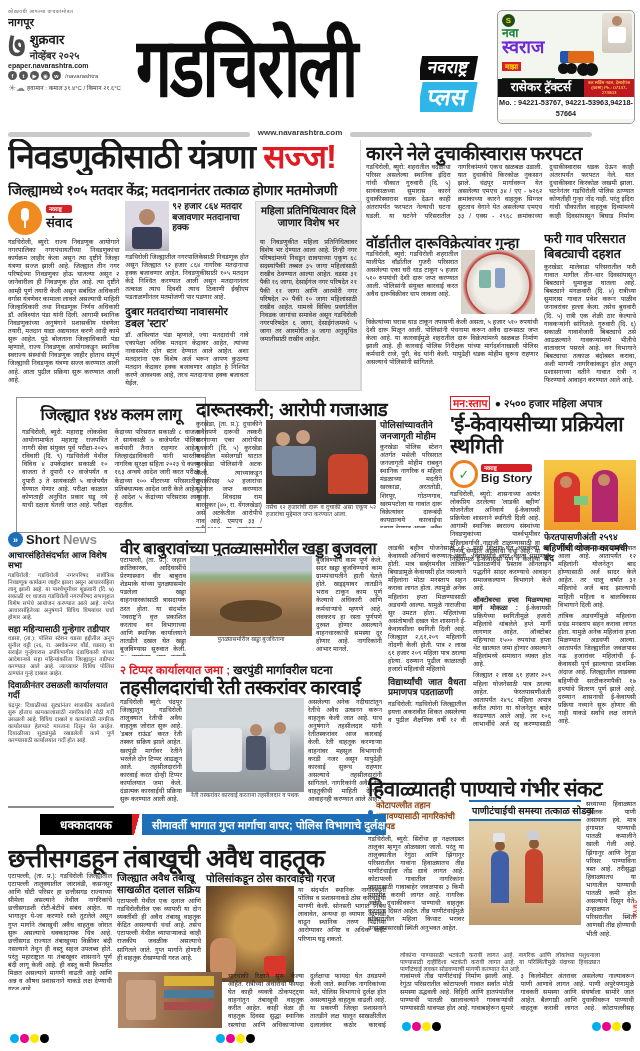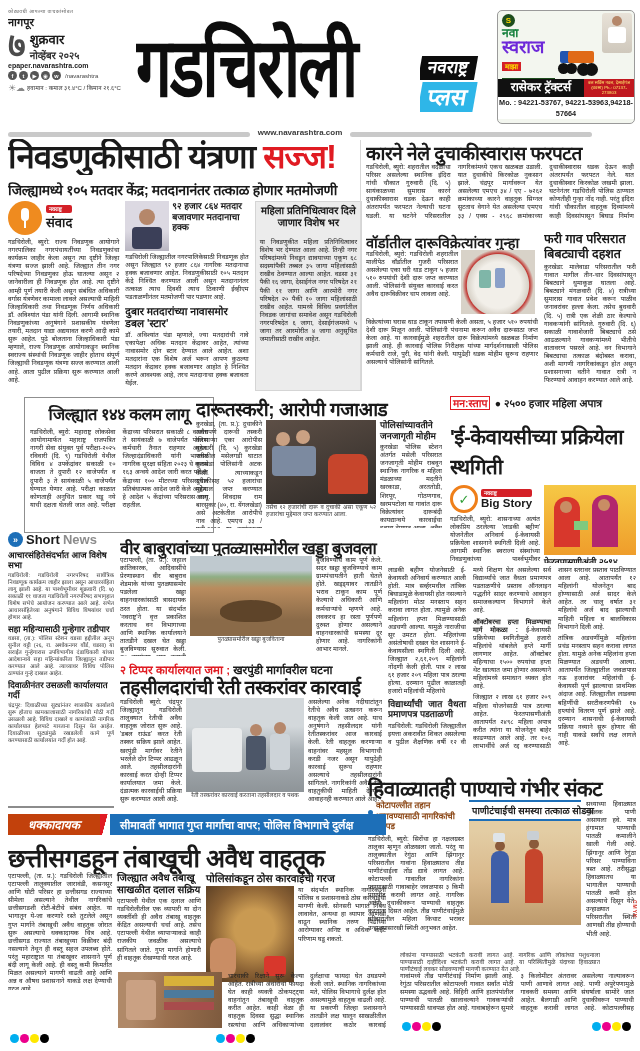--- a/index.html
+++ b/index.html
@@ -59,22 +59,22 @@
   .bs-circle{width:22px;height:22px;border-radius:50%;border:3px solid #ef7f1a;display:flex;align-items:center;justify-content:center;color:#2e9e36;font-weight:900;font-size:13px;background:#fff;}
   .bs-text{font-size:11.5px;font-weight:900;}
   
   .sn-head{display:flex;align-items:center;gap:3px;}
   .sn-arrow{width:15px;height:15px;border-radius:50%;background:#1d6fb8;color:#fff;font-size:9px;font-weight:bold;display:flex;align-items:center;justify-content:center;}
   .sn-title1{font-size:13px;font-weight:900;}
   .sn-title2{font-size:13px;font-weight:900;color:#8c8c8c;}
   .sn-item-h{font-size:8.6px;font-weight:bold;line-height:9.8px;margin:4px 0 1px;}
   .sn-body{font-size:5.7px;line-height:7px;text-align:justify;color:#333;}
   
-  .shockbox{background:#c2410c;color:#fff;font-weight:900;font-style:italic;font-size:12px;
-            display:flex;align-items:center;justify-content:center;}
+  .shockbox{background:#000000;color:#fff;font-weight:900;font-size:12px;
+            display:flex;align-items:center;justify-content:center;margin-left:32px;}
   .blueband{background:#1d6fb8;color:#fff;font-weight:bold;font-size:11px;display:flex;align-items:center;padding-left:10px;}
   .bluehead{border-top:2px solid #1d6fb8;border-bottom:2px solid #1d6fb8;font-size:9.5px;font-weight:900;padding:2px 3px;}
   .bullets{font-size:8.4px;font-weight:bold;color:#8a4513;line-height:10.5px;position:relative;padding-left:8px;}
   .bdot{position:absolute;left:0;top:10px;width:5px;height:5px;border-radius:50%;background:#1d6fb8;}
   
   .cmyk{display:flex;gap:1px;}
   .dot{width:9px;height:9px;border-radius:50%;}
   .c{background:#00aeef}.m{background:#ec008c}.y{background:#ffe800}.k{background:#000}
   .vlabel{font-size:5px;font-weight:bold;writing-mode:vertical-rl;letter-spacing:1px;}
   .vr{position:absolute;width:1px;background:#d8d8d8;}
@@ -213,21 +213,21 @@
       </div>
     </div>
     <div class="body" style="margin-top:2px;height:66px">विक्रेत्यांच्या घरास धाड टाकून तपासणी केली असता, ५ हजार ५१० रुपयांची देशी दारू मिळून आली. पोलिसांनी पंचनामा करून अवैध दारूसाठा जप्त केला आहे. या कारवाईमुळे शहरातील दारू विक्रेत्यांमध्ये खळबळ निर्माण झाली आहे. ही कारवाई पोलिस निरीक्षक यांच्या मार्गदर्शनाखाली पोलिस कर्मचारी राजे, पुरी, वेद यांनी केली. यापुढेही धडक मोहीम सुरूच राहणार असल्याचे पोलिसांनी सांगितले.</div>
   </div>
 
   <div class="abs" style="left:544px;top:232px;width:92px;height:160px">
     <div class="h-13">फरी गाव परिसरात बिबट्याची दहशत</div>
     <div class="body" style="margin-top:2px;height:124px">कुरखेडा: मालेवाडा परिसरातील फरी गावात मागील तीन-चार दिवसांपासून बिबट्याने धुमाकूळ घातला आहे. बिबट्याने मंगळवारी (दि. ४) रात्रीच्या सुमारास गावात प्रवेश करून पाळीव जनावरांवर हल्ला केला. तसेच बुधवारी (दि. ५) रात्री एक शेळी ठार केल्याचे गावकऱ्यांनी सांगितले. गुरुवारी (दि. ६) सकाळी गावाशेजारी बिबट्याचे ठसे आढळल्याने गावकऱ्यांमध्ये भीतीचे वातावरण पसरले आहे. वन विभागाने बिबट्याचा तत्काळ बंदोबस्त करावा, अशी मागणी नागरिकांकडून होत असून प्रशासनाच्या वतीने गावात रात्री न फिरण्याचे आवाहन करण्यात आले आहे.</div>
   </div>
 
-  <div class="abs boxed" style="left:24px;top:397px;width:178px;height:126px">
+  <div class="abs boxed" style="left:16px;top:397px;width:178px;height:126px">
     <div class="h-17 nowrap" style="text-align:center">जिल्ह्यात १४४ कलम लागू</div>
     <div class="body cols2" style="height:100px;margin-top:3px">गडचिरोली, ब्युरो: महाराष्ट्र लोकसेवा आयोगामार्फत महाराष्ट्र राजपत्रित नागरी सेवा संयुक्त पूर्व परीक्षा-२०२५ रविवारी (दि. ९) गडचिरोली येथील विविध ४ उपकेंद्रांवर सकाळी १० वाजता ते दुपारी १२ वाजेपर्यंत व दुपारी ३ ते सायंकाळी ५ वाजेपर्यंत घेण्यात येणार आहे. परीक्षा काळात कोणताही अनुचित प्रकार घडू नये याची दक्षता घेतली जात आहे. परीक्षा केंद्राच्या परिसरात सकाळी ८ वाजता ते सायंकाळी ७ वाजेपर्यंत पोलिस कर्मचारी तैनात राहणार आहेत. जिल्हादंडाधिकारी यांनी भारतीय नागरिक सुरक्षा संहिता २०२३ चे कलम १६३ अन्वये आदेश जारी करत परीक्षा केंद्राच्या १०० मीटरच्या परिसरातील प्रतिबंधात्मक आदेश जारी केले आहेत. हे आदेश ५ केंद्रांच्या परिसरास लागू राहतील.</div>
   </div>
 
   <div class="abs h-20 nowrap" style="left:196px;top:396px;width:246px">दारूतस्करी; आरोपी गजाआड</div>
   <div class="abs" style="left:196px;top:420px;width:246px;height:108px;display:flex;gap:4px">
     <div class="body" style="width:66px">कुरखेडा, (ता. प्र.): दुचाकीने अवैधपणे दारूची तस्करी करणाऱ्या एका आरोपीस बुधवारी (दि. ५) कुरखेडा जवळील मसेलगडी घाटात कुरखेडा पोलिसांनी अटक केली. त्याच्याकडून दुचाकीसह ५२ हजारांचा मुद्देमाल जप्त करण्यात आला. शिवदास राम बारसुकर (४०, रा. येंगलखेडा) असे अटकेतील आरोपीचे नाव आहे. एमएच ३३ / एबी-१९१२ या क्रमांकाच्या दुचाकीने दारूची अवैध वाहतूक करताना आढळून आल्याने विहित कारवाई करण्यात आली.</div>
     <div style="width:110px">
       <div class="photo" style="width:110px;height:84px;background:linear-gradient(160deg,#5d4f46,#2e2a27)">
         <div style="position:absolute;left:62px;top:34px;width:40px;height:40px;background:#c6452c;border-radius:8px 8px 2px 2px"></div>
@@ -241,21 +241,21 @@
       <div class="subh9">पोलिसांच्यावतीने जनजागृती मोहीम</div>
       <div class="body" style="margin-top:2px;height:88px">कुरखेडा पोलिस स्टेशन अंतर्गत मसेली परिसरात जनजागृती मोहीम राबवून स्थानिक नागरिक व महिला मंडळाच्या मदतीने खरकाडा, अरततोडी, शिरपूर, गोठणगाव, खरमपटोला या गावांत दारू विक्रेत्यांवर दारूबंदी कायद्यान्वये कारवाईचा इशारा देण्यात आला. अवैध दारू विक्रेत्यांची माहिती देण्याचे आवाहनही करण्यात आले आहे.</div>
     </div>
   </div>
 
   <div class="abs" style="left:450px;top:393px;width:188px;height:170px">
     <div class="nowrap">
       <span style="color:#e01b22;font-weight:900;font-size:10.5px;border:1px solid #e01b22;padding:0 2px">मन:स्ताप</span>
       <span style="font-weight:900;font-size:10.5px">● २५०० हजार महिला अपात्र</span>
     </div>
-    <div class="h-21" style="line-height:30px;margin-top:11px">'ई-केवायसीच्या प्रक्रियेला स्थगिती</div>
+    <div class="h-21" style="line-height:22px;margin-top:2px">'ई-केवायसीच्या प्रक्रियेला स्थगिती</div>
     <div style="display:flex;gap:4px;margin-top:3px">
       <div style="width:90px">
         <div style="display:flex;align-items:center;gap:3px">
           <div class="bs-circle">✓</div>
           <div>
             <div class="ribbon">नवराष्ट्र</div>
             <div class="bs-text">Big Story</div>
           </div>
         </div>
         <div class="body" style="margin-top:2px;height:70px">गडचिरोली, ब्युरो: शासनाच्या अत्यंत लोकप्रिय ठरलेल्या 'लाडकी बहीण' योजनेतील अनिवार्य ई-केवायसी प्रक्रियेला शासनाने स्थगिती दिली आहे. आगामी स्थानिक स्वराज्य संस्थांच्या निवडणुकांच्या पार्श्वभूमीवर महिलावर्गाची नाराजी टाळण्यासाठी हा निर्णय घेण्यात आल्याची चर्चा आहे. या निर्णयामुळे ई-केवायसी पूर्ण न केलेल्या हजारो लाभार्थी महिलांना मोठा दिलासा मिळाला आहे.</div>
@@ -266,21 +266,21 @@
           <div style="position:absolute;left:48px;top:10px;width:26px;height:52px;background:#b3276d;border-radius:12px 12px 0 0"></div>
           <div style="position:absolute;left:16px;top:16px;width:12px;height:12px;border-radius:50%;background:#c98d64"></div>
           <div style="position:absolute;left:54px;top:14px;width:12px;height:12px;border-radius:50%;background:#c98d64"></div>
           <div style="position:absolute;left:30px;top:36px;width:14px;height:9px;background:#7fc97f"></div>
         </div>
         <div class="subh9" style="margin-top:2px">फेरतपासणीअंती २५९४ बहिणींची योजना कायमची बंद</div>
       </div>
     </div>
   </div>
 
-  <div class="abs body cols3" style="left:388px;top:566px;width:248px;height:200px">
+  <div class="abs body cols3" style="left:388px;top:544px;width:248px;height:200px">
     <span>लाडकी बहीण योजनेसाठी ई-केवायसी अनिवार्य करण्यात आली होती. मात्र सर्व्हरमधील तांत्रिक बिघाडामुळे केवायसी होत नसल्याने महिलांना मोठा मनस्ताप सहन करावा लागत होता. त्यामुळे अनेक महिलांना हप्ता मिळण्यासाठी अडचणी आल्या. यामुळे नाराजीचा सूर उमटत होता. महिलांच्या असंतोषाची दखल घेत शासनाने ई-केवायसीला स्थगिती दिली आहे. जिल्ह्यात २,६१,२०९ महिलांनी नोंदणी केली होती. पात्र २ लाख ६१ हजार २०९ महिला पात्र ठरल्या होत्या. दरम्यान पुढील काळातही हजारो महिलांची महिलांचे</span>
     <div class="subh9" style="margin:3px 0 2px">विद्यार्थ्यांची जात वैधता प्रमाणपत्र पडताळणी</div>
     <span>गडचिरोली: गडचिरोली जिल्ह्यातील इयत्ता अकरावीत शिकत असलेल्या व पुढील शैक्षणिक वर्षी १२ वी मध्ये शिक्षण घेत असलेल्या सर्व विद्यार्थ्यांचे जात वैधता प्रमाणपत्र पडताळणीचे प्रस्ताव ऑनलाइन पद्धतीने सादर करण्याचे आवाहन समाजकल्याण विभागाने केले आहे.</span>
     <div style="margin-top:3px"><b>ऑक्टोबरचा हप्ता मिळण्याचा मार्ग मोकळा : </b><span>ई-केवायसी प्रक्रियेच्या स्थगितीमुळे हजारो महिलांचे थांबलेले हप्ते मार्गी लागणार आहेत. ऑक्टोबर महिन्याचा १५०० रुपयांचा हप्ता थेट खात्यात जमा होणार असल्याने महिलांमध्ये समाधान व्यक्त होत आहे.</span></div>
     <div style="margin-top:3px">जिल्ह्यात २ लाख ६१ हजार २०९ महिला योजनेसाठी पात्र ठरल्या आहेत. फेरतपासणीअंती आतापर्यंत २४९८ महिला अपात्र करीत त्यांना या योजनेतून बाहेर काढण्यात आले आहे. तर १०६ लाभार्थींचे अर्ज रद्द करण्यासाठी शासन स्तरावर प्रस्ताव पाठविण्यात आला आहे. आतापर्यंत १२ महिलांनी योजनेतून बाद होण्यासाठी अर्ज सादर केले आहेत. तर चालू वर्षात ३१ महिलांचे अर्ज बाद झाल्याची माहिती महिला व बालविकास विभागाने दिली आहे.</div>
     <div style="margin-top:3px">तांत्रिक अडचणींमुळे महिलांना प्रचंड मनस्ताप सहन करावा लागत होता. यामुळे अनेक महिलांना हप्ता मिळण्यात अडचणी आल्या. आतापर्यंत जिल्ह्यातील जवळपास नऊ हजारांवर महिलांची ई-केवायसी पूर्ण झाल्याचा प्राथमिक अंदाज आहे. जिल्ह्यातील लाडक्या बहिणींची सरटीकरणपैकी १७ हप्त्यांचे वितरण पूर्ण झाले आहे. दरम्यान शासनाची ई-केवायसी प्रक्रिया नव्याने सुरू होणार की नाही याकडे सर्वांचे लक्ष लागले आहे.</div>
   </div>
 
   <div class="abs" style="left:8px;top:532px;width:106px;height:274px;border-bottom:2px solid #8c8c8c">
     <div class="sn-head">

